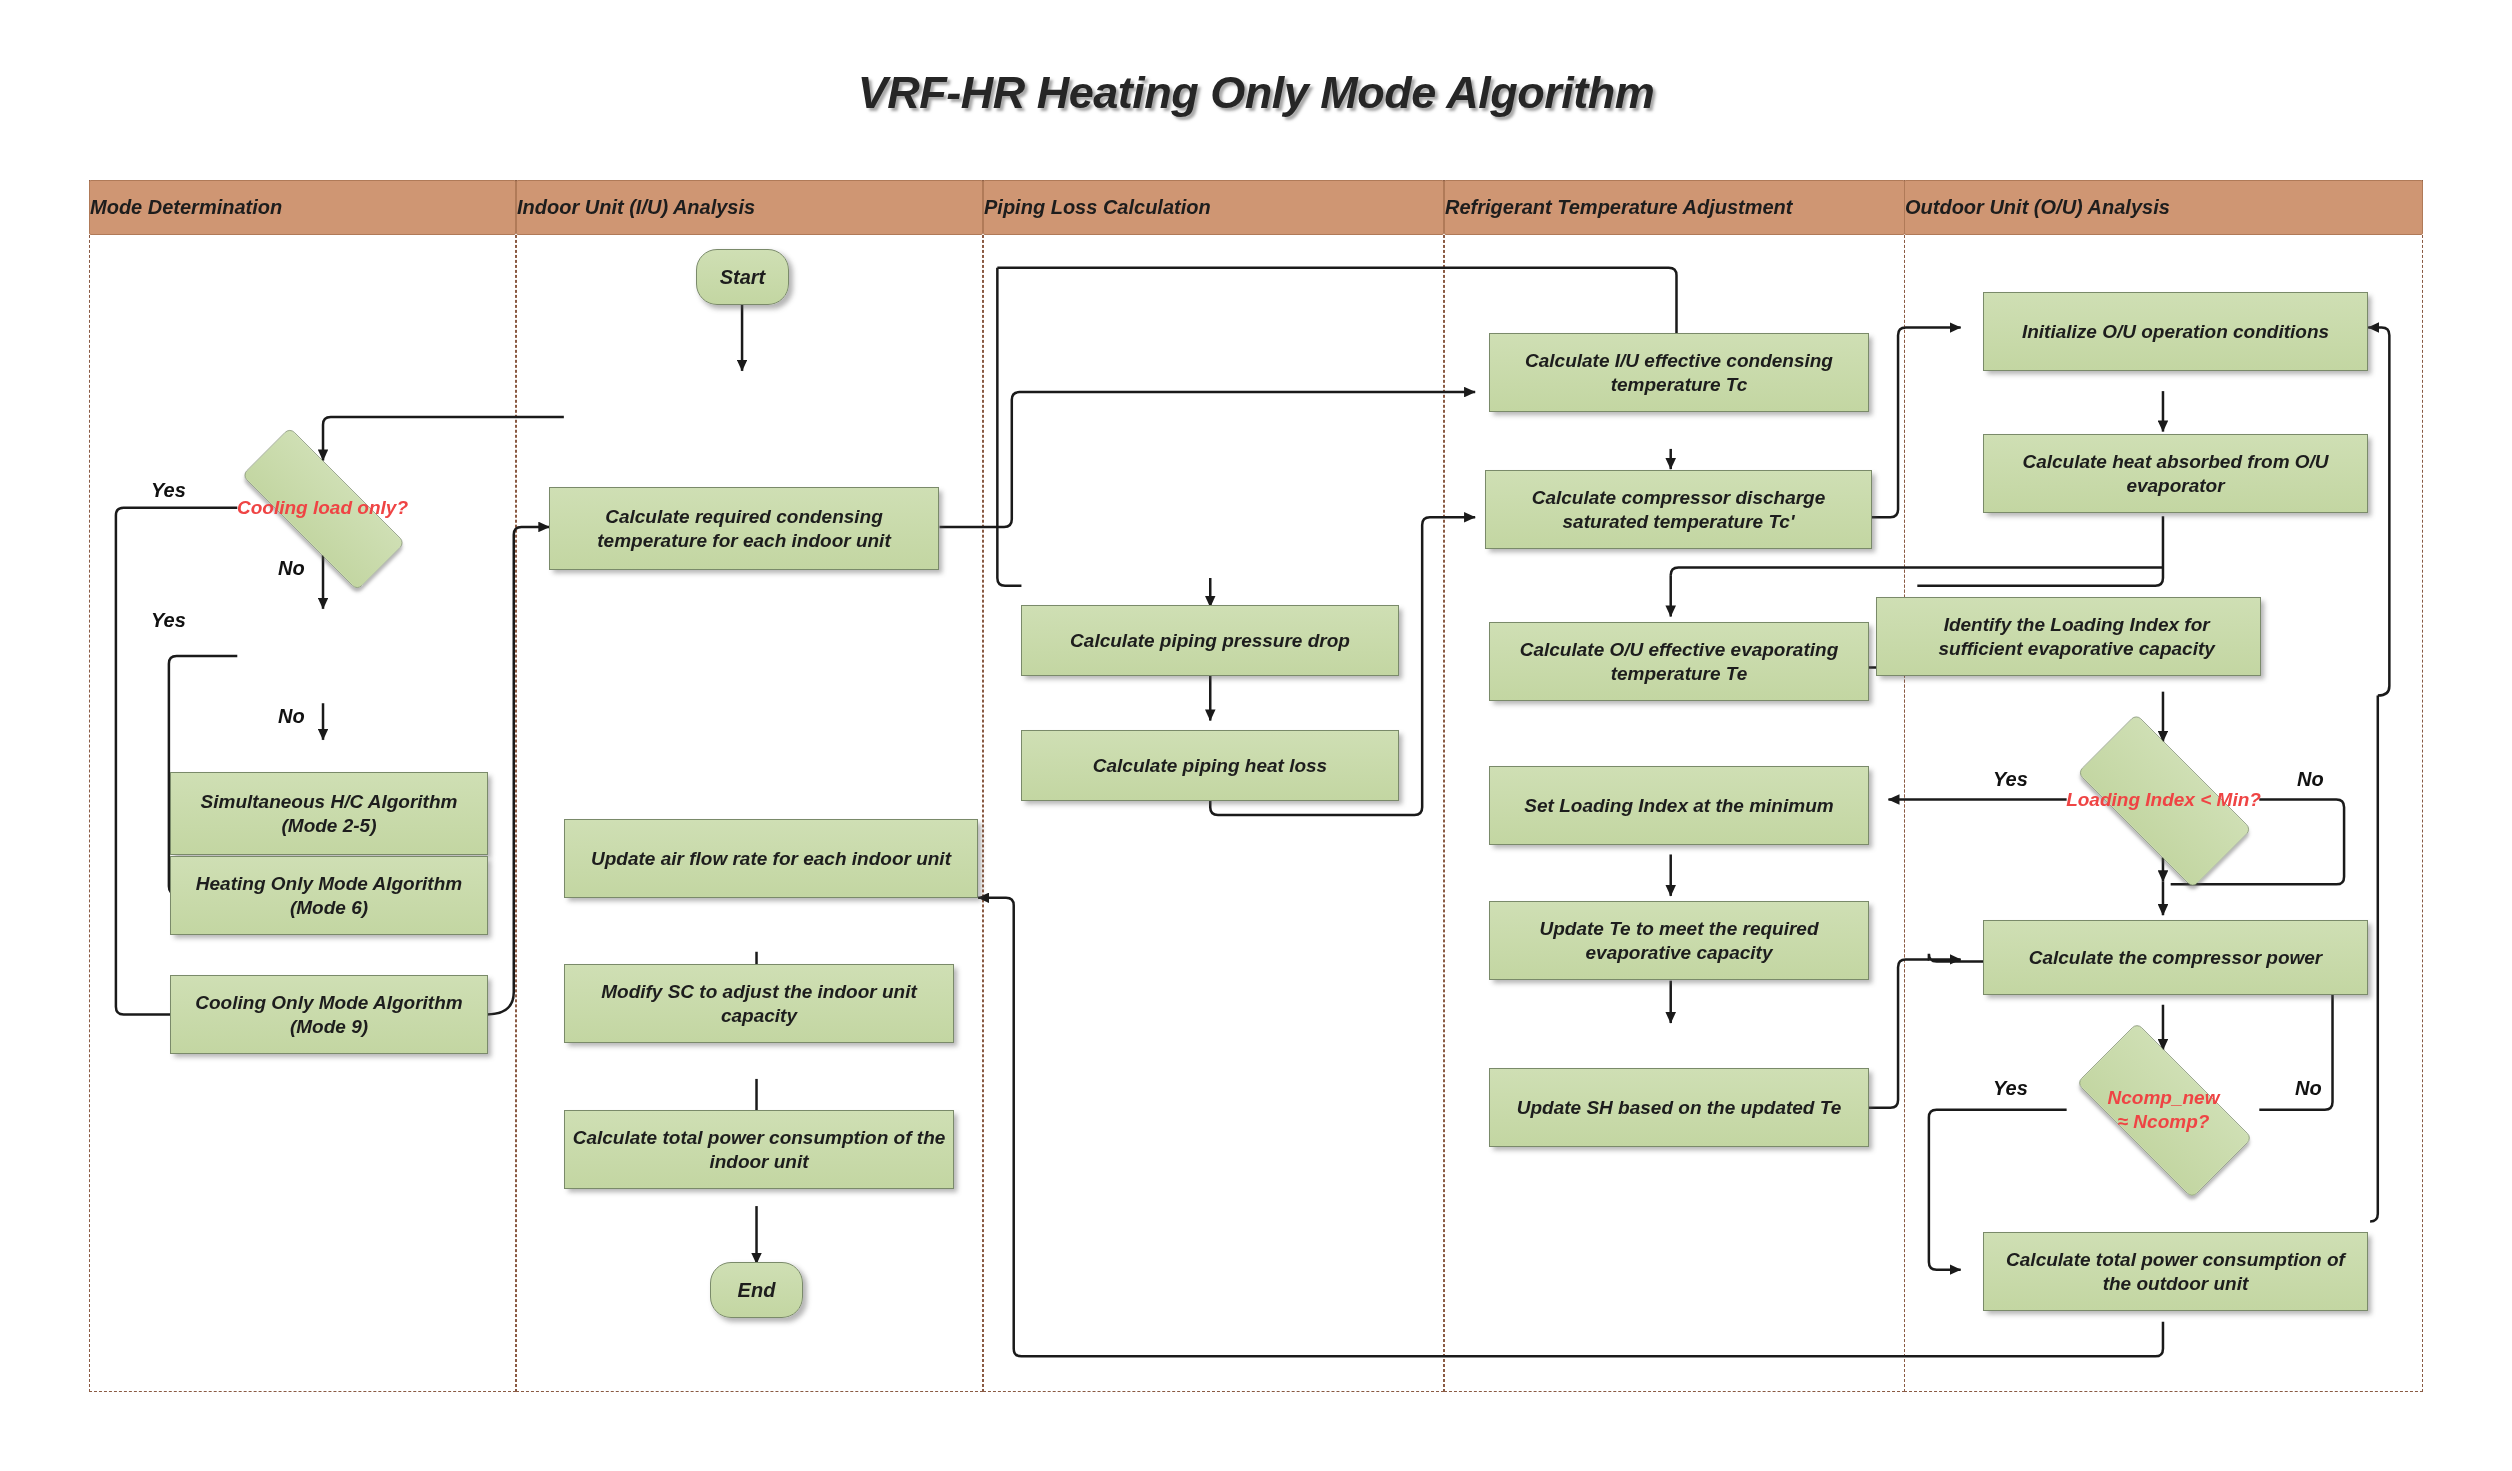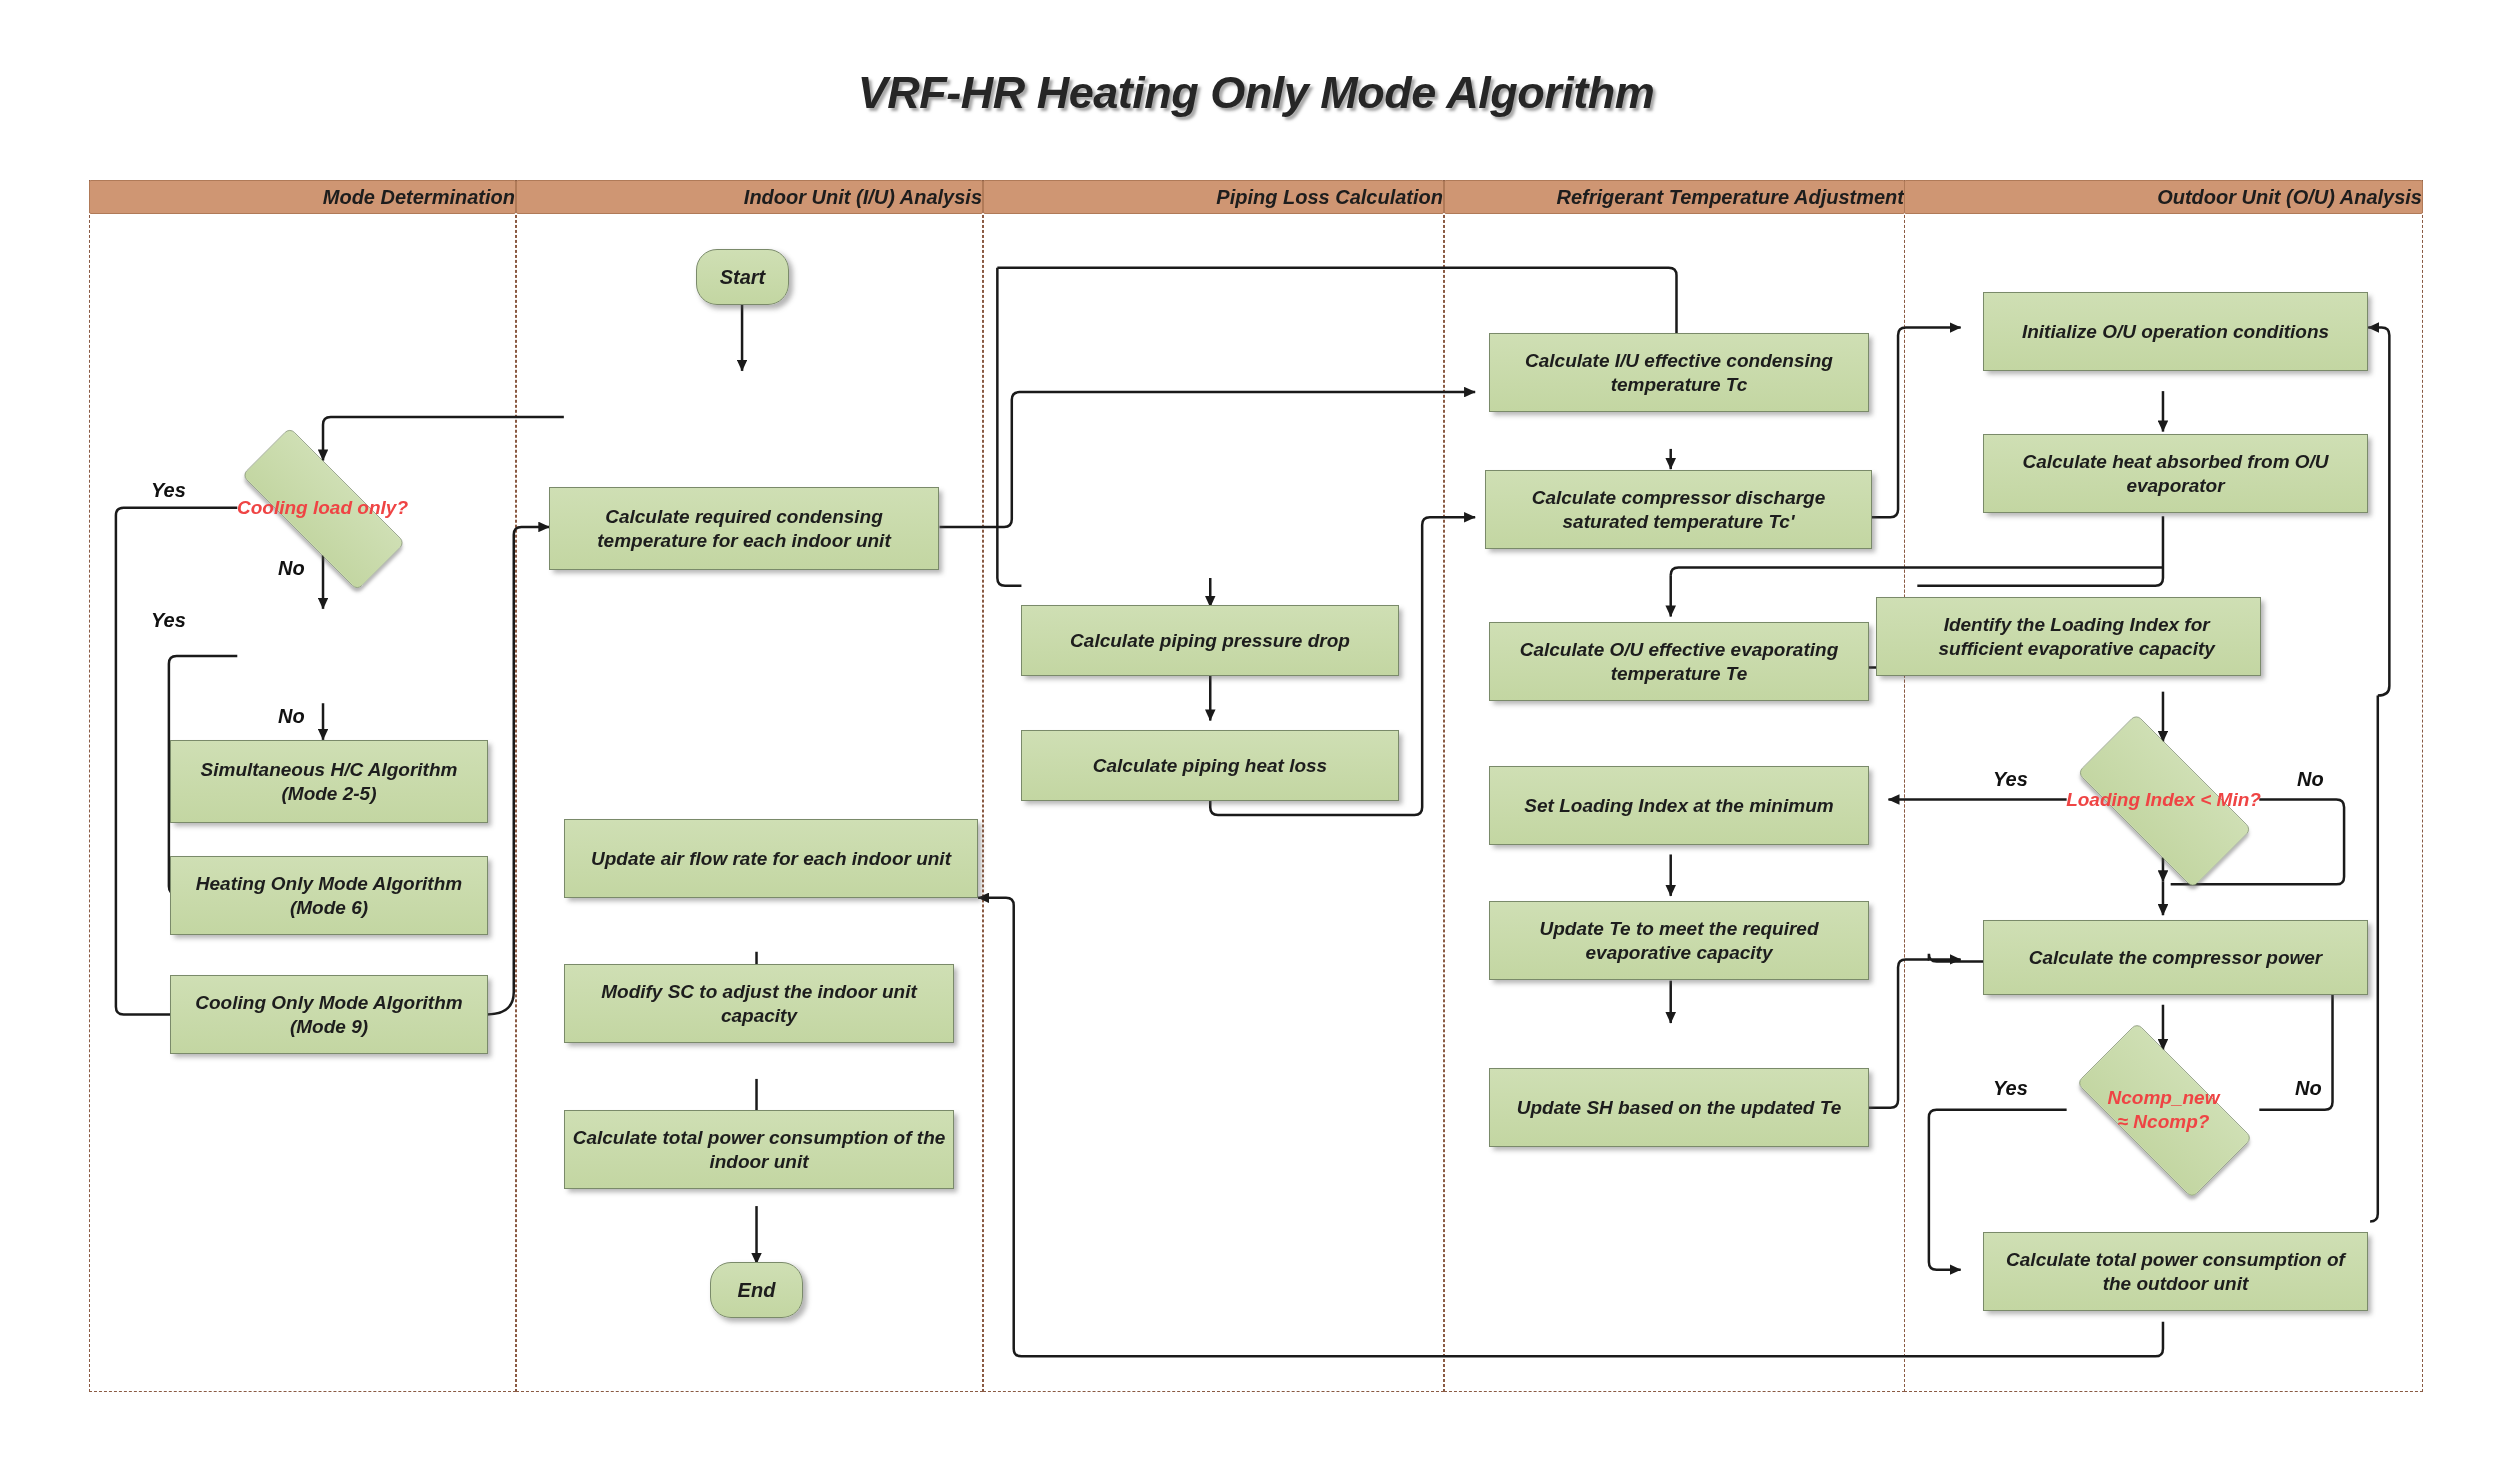--- a/index.html
+++ b/index.html
@@ -15,26 +15,25 @@
 
   
   .lane{
     position:absolute;top:180px;height:1212px;
     border-left:1.9px dashed #8a5a43;border-right:1.9px dashed #8a5a43;
     border-bottom:1.9px dashed #8a5a43;
     box-sizing:border-box;
   }
   .lane.first{border-left:1.9px dashed #8a5a43;}
   .lane-head{
-    position:absolute;top:180px;height:34px;
+    position:absolute;top:180px;height:55px;
     background:#cf9673;border:1px solid #b07a58;box-sizing:border-box;
-    display:flex;align-items:center;justify-content:flex-end;
+    display:flex;align-items:center;justify-content:flex-start;
     font-size:20px;font-weight:bold;font-style:italic;color:#1d1d1d;
     border-radius:1.9px;
-    padding-left:12px;
   }
 
   
   .node{
     position:absolute;box-sizing:border-box;
     background:linear-gradient(180deg,#cfdfb4 0%,#c3d6a2 100%);
     border:1px solid #7a8a6a;border-radius:0;
     box-shadow:3.9px 3.9px 4.8px rgba(90,90,90,0.45);
     display:flex;align-items:center;justify-content:center;text-align:center;
     font-size:19px;font-weight:bold;font-style:italic;color:#1d1d1d;
@@ -175,21 +174,21 @@
   <div class="dia" style="left:208px;top:461px;width:229px;height:94px;">
     <div class="shp"></div>
     <div class="txt">Cooling load only?</div>
   </div>
   <div class="elab" style="left:151px;top:479px;">Yes</div>
   <div class="elab" style="left:278px;top:557px;">No</div>
 
   <div class="elab" style="left:151px;top:609px;">Yes</div>
   <div class="elab" style="left:278px;top:705px;">No</div>
 
-  <div class="node" style="left:170px;top:740px;width:318px;height:83px;">
+  <div class="node" style="left:170px;top:772px;width:318px;height:83px;">
     <span>Simultaneous H/C Algorithm (Mode 2-5)</span>
   </div>
   <div class="node" style="left:170px;top:856px;width:318px;height:79px;">
     <span>Heating Only Mode Algorithm (Mode 6)</span>
   </div>
   <div class="node" style="left:170px;top:975px;width:318px;height:79px;">
     <span>Cooling Only Mode Algorithm (Mode 9)</span>
   </div>
 
   <div class="node term" style="left:696px;top:249px;width:93px;height:56px;">

